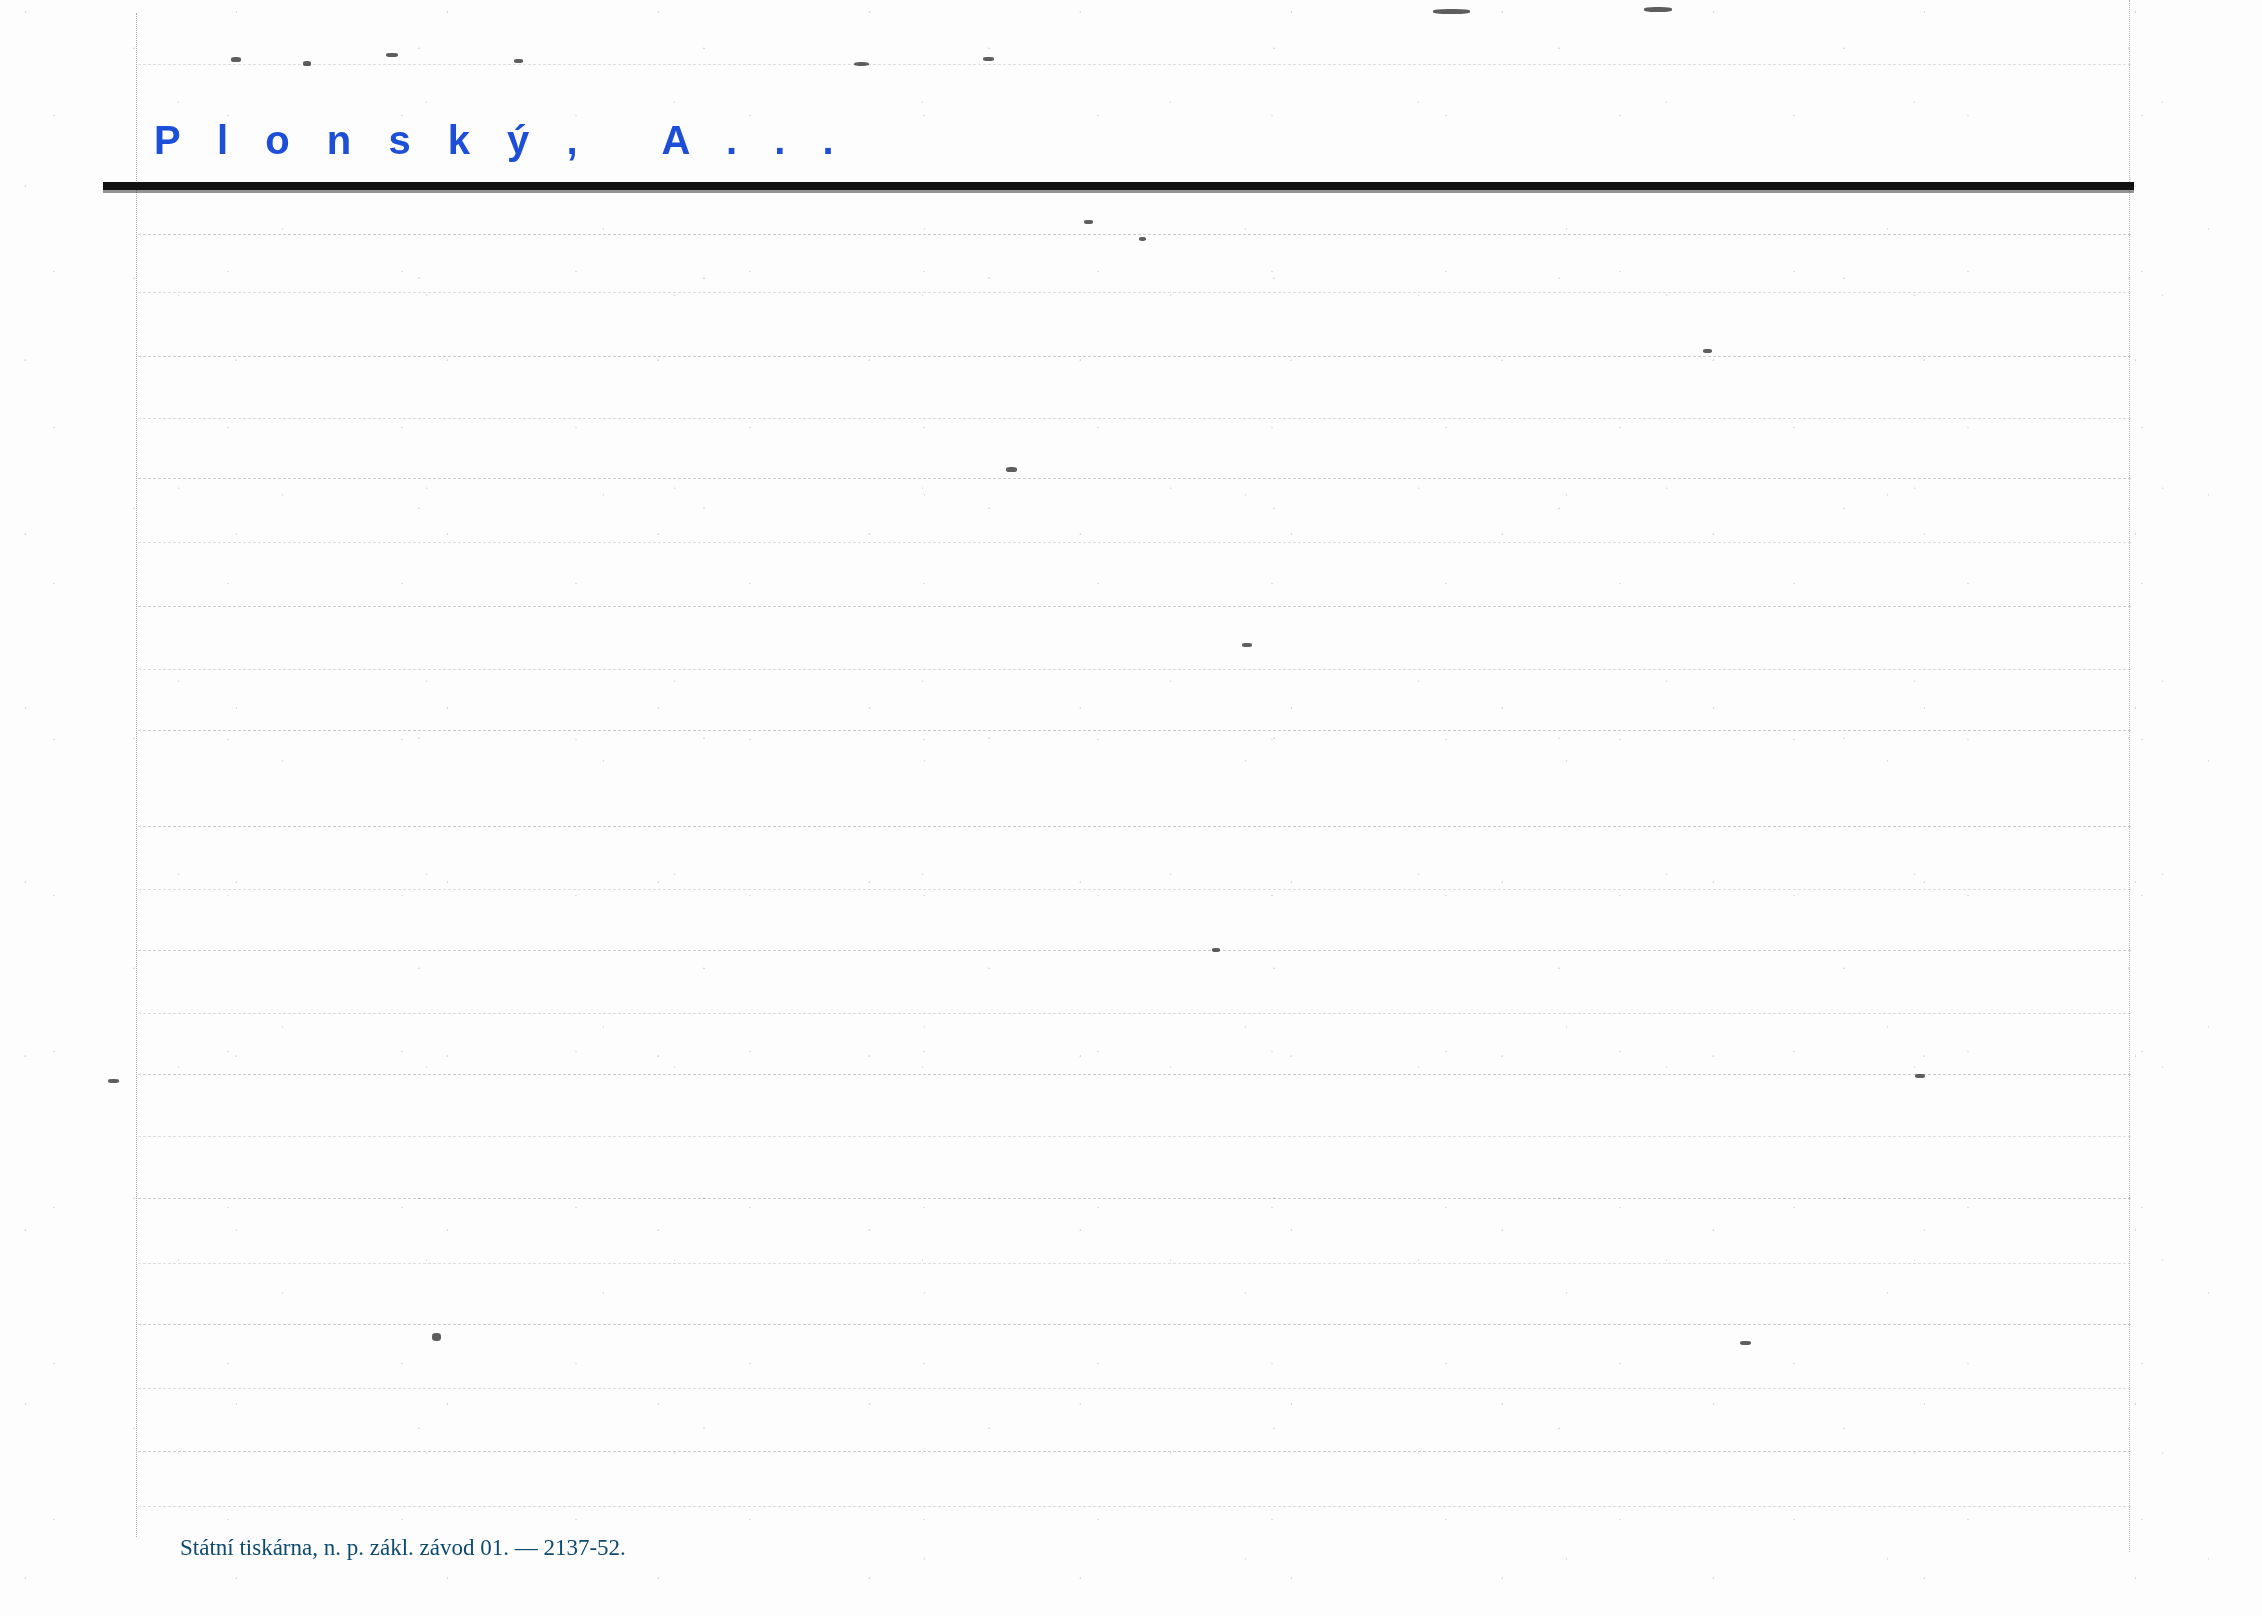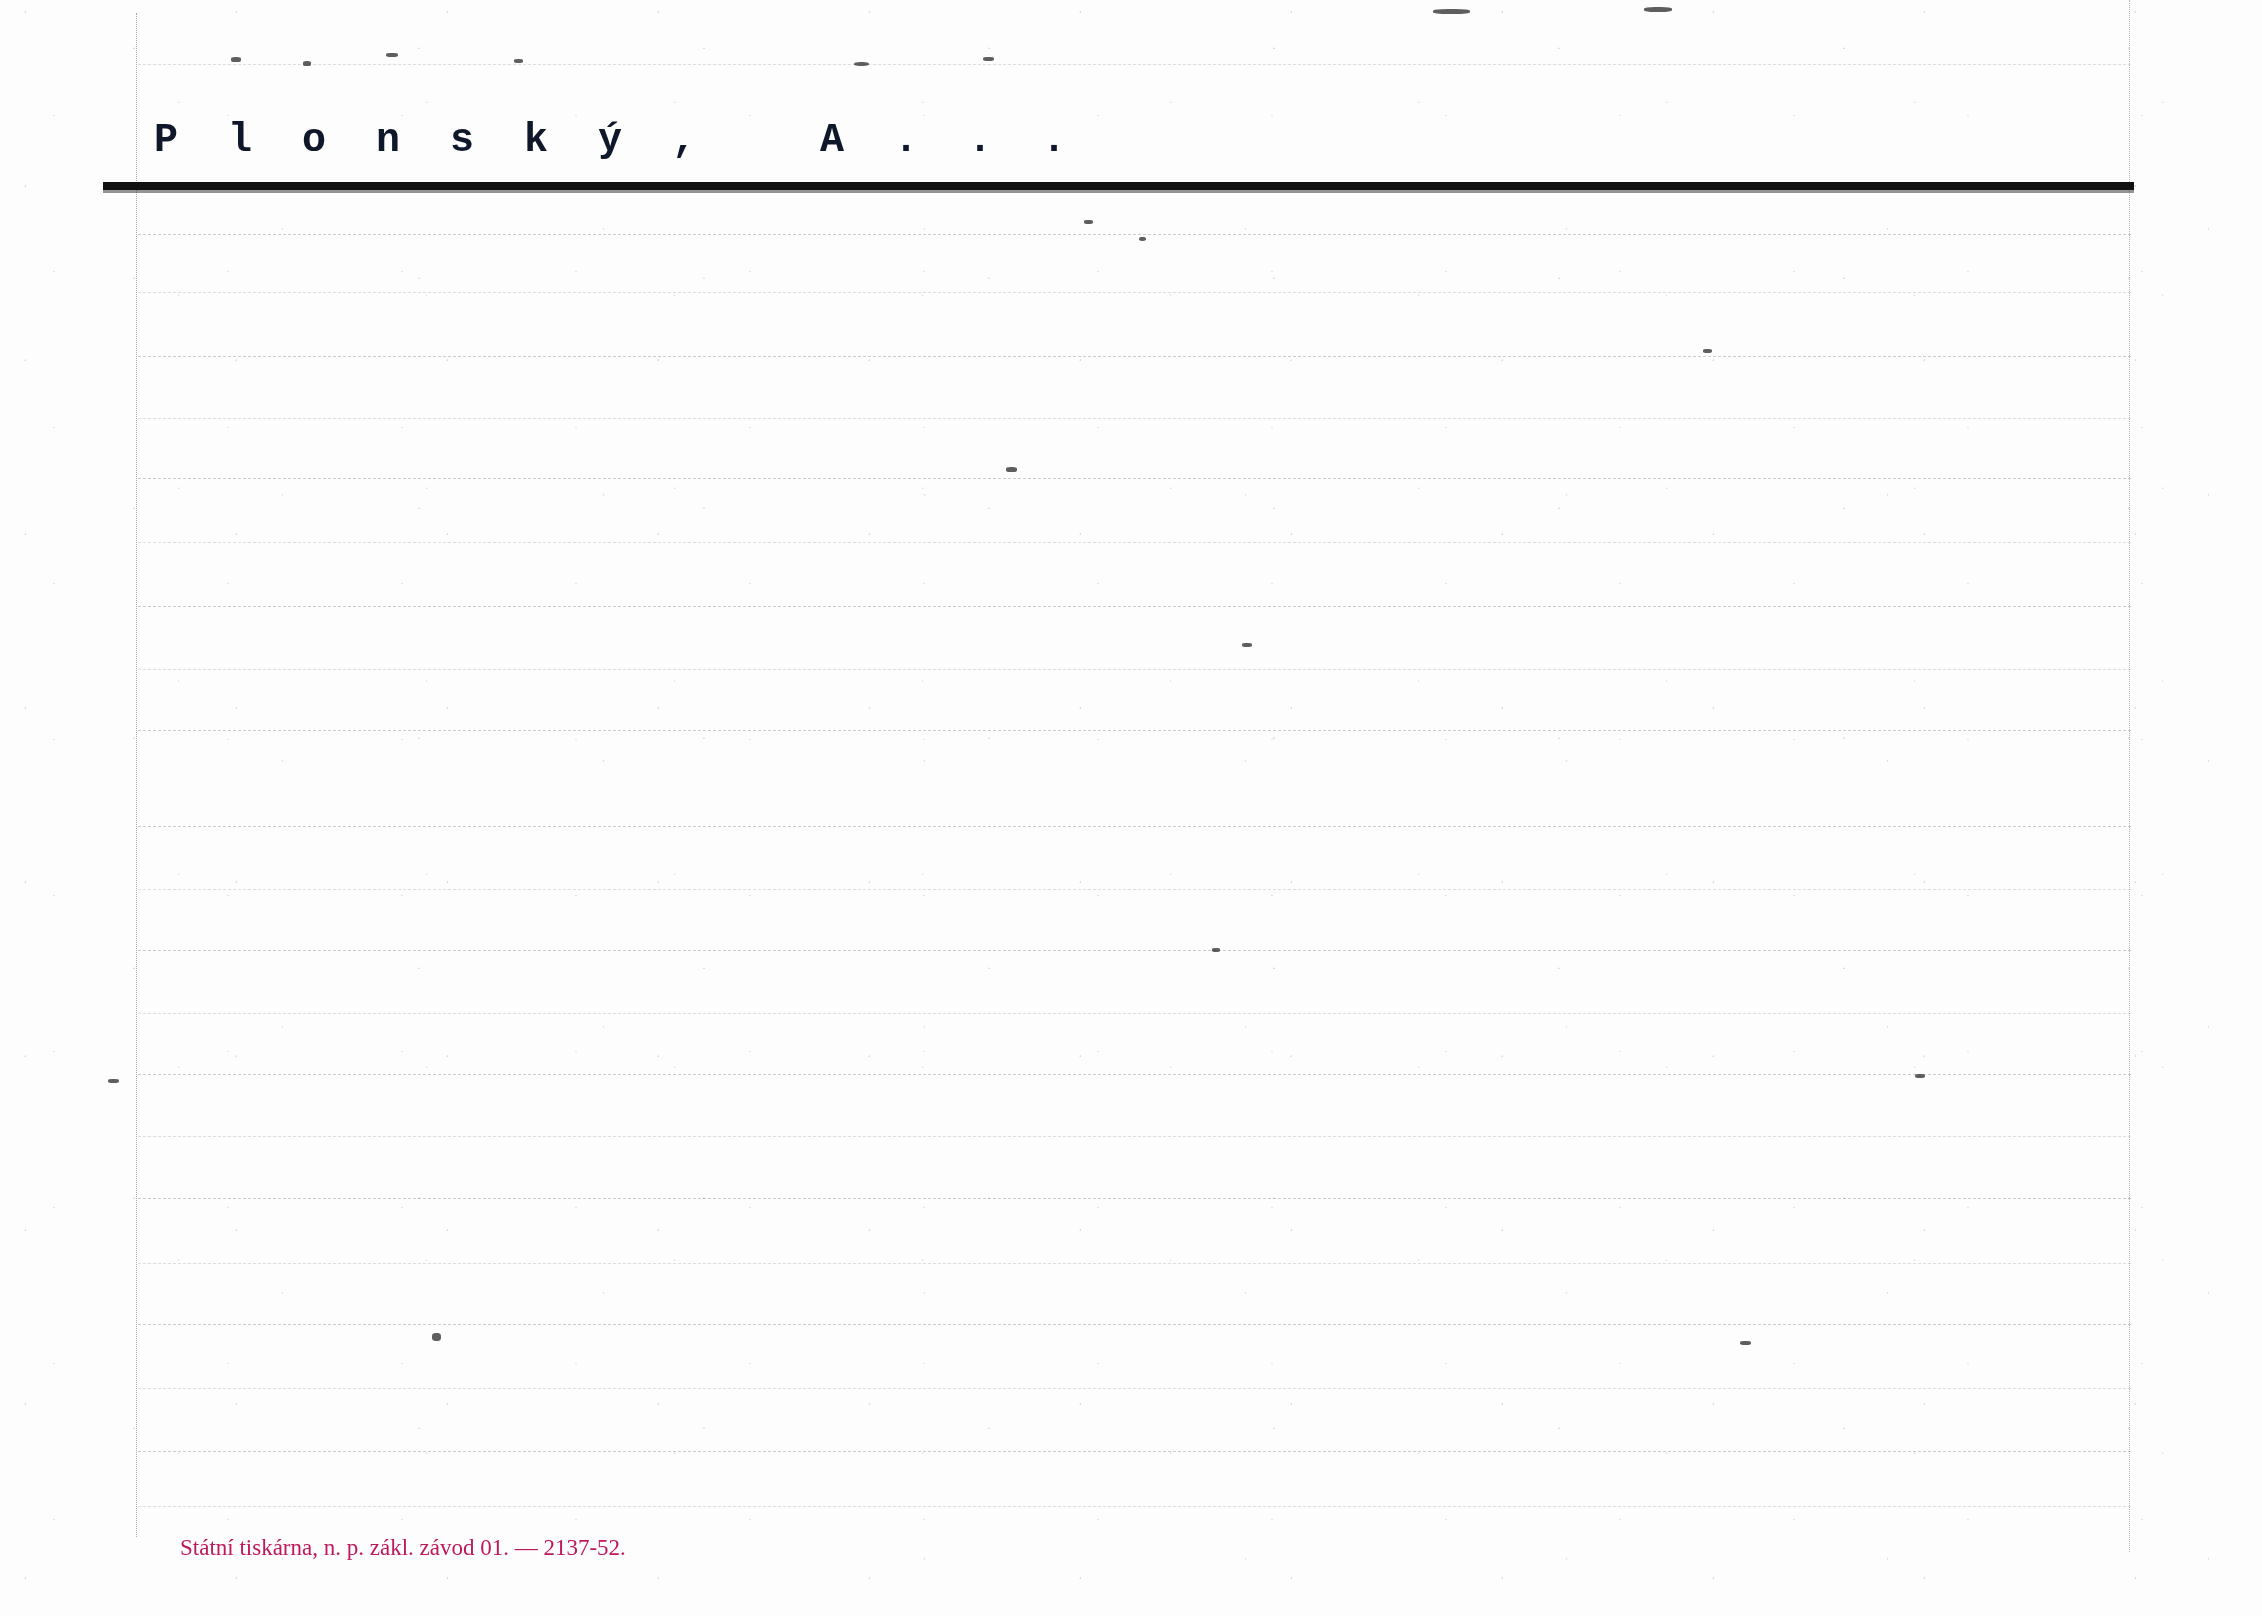--- a/index.html
+++ b/index.html
@@ -77,37 +77,37 @@
     position: absolute;
     height: 0;
     border-top: 1.8px dashed rgba(90,90,90,0.55);
   }
   .hline.faint { border-top-color: rgba(120,120,120,0.38); }
   .hline.veryfaint { border-top-color: rgba(140,140,140,0.28); }
 
   
   .typed {
     position: absolute;
-    font-family: Liberation Mono, monospace;
-    color: #0f172a;
+    font-family: Liberation Sans, sans-serif;
+    color: #1d4ed8;
     font-size: 40px;
     letter-spacing: 13px;
     white-space: pre;
     font-weight: 600;
   }
   #headword { left: 154px; top: 118px; }
   #crossref { left: 808px; top: 770px; }
 
   .footer {
     position: absolute;
     left: 180px;
     top: 1535px;
     font-family: "Liberation Serif", serif;
     font-size: 23px;
-    color: #be185d;
+    color: #0c4a6e;
     white-space: pre;
   }
 
   
   .fleck {
     position: absolute;
     background: rgba(40,40,40,0.75);
     border-radius: 40%;
   }
 </style>

